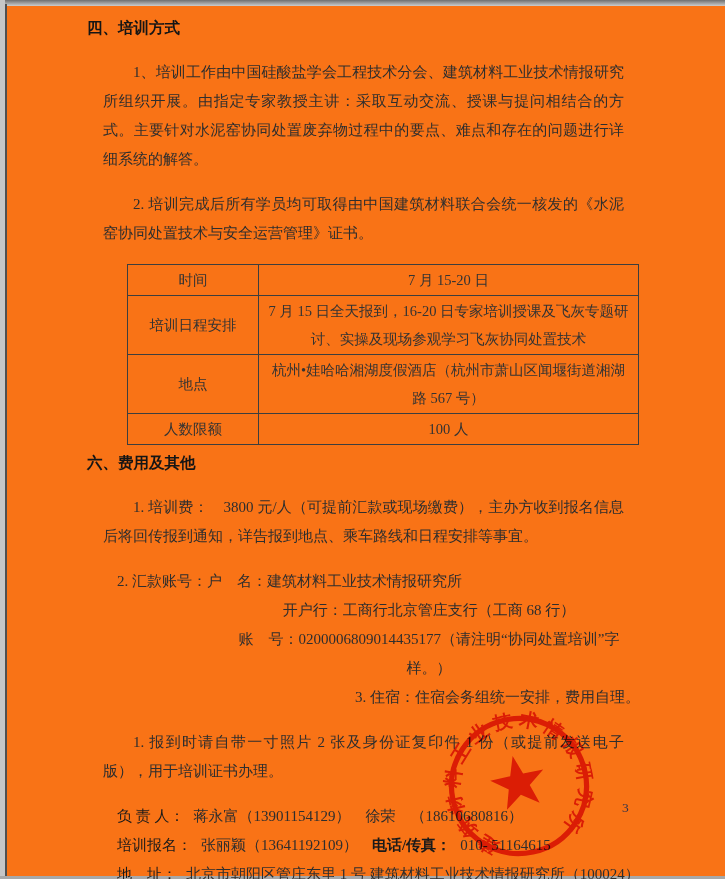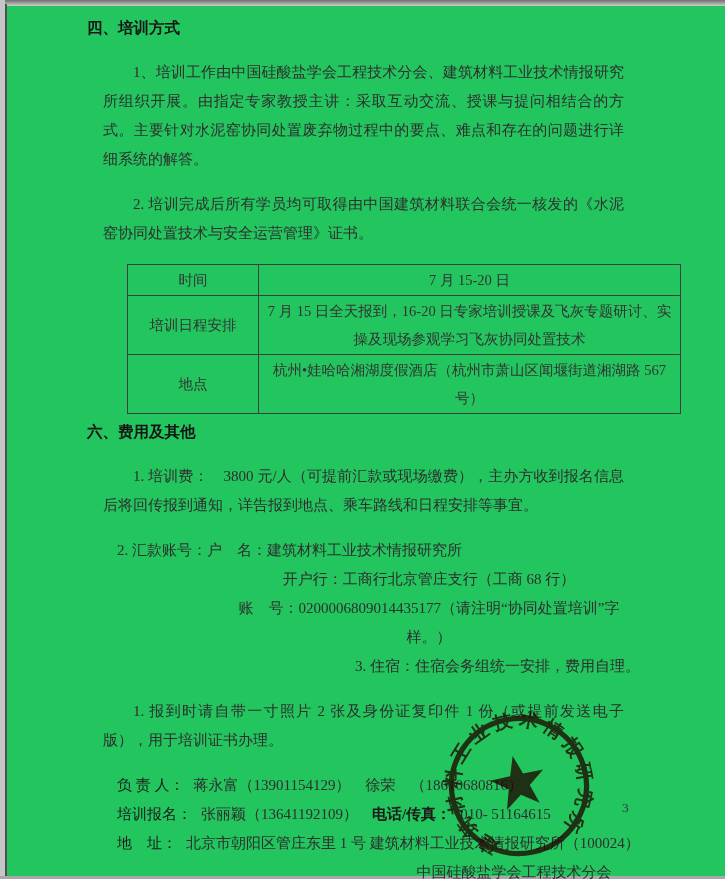--- a/index.html
+++ b/index.html
@@ -1,30 +1,30 @@
 <!DOCTYPE html>
 <html><head>
 <meta charset="utf-8">
 <style>
   html,body{margin:0;padding:0;background:#e9e9e9;}
   .page{
-    position:relative;width:725px;height:879px;background:#22c55e;overflow:hidden;
+    position:relative;width:725px;height:879px;background:#f97316;overflow:hidden;
     font-family:"Liberation Serif","DejaVu Serif",serif;color:#2e2e2e;
   }
   
   .edge-top{position:absolute;top:0;left:0;right:0;height:6px;background:linear-gradient(to bottom,#6f6f6f,#cdcdcd);}
   .edge-left{position:absolute;top:0;left:0;width:5px;bottom:0;background:#c6c6c6;}
   .edge-left-line{position:absolute;top:4px;left:5px;width:2px;bottom:0;background:#4f4f4f;}
   .edge-bottom{position:absolute;left:0;right:0;bottom:0;height:3px;background:#a8a8a8;}
 
   .content{position:absolute;left:87px;top:13px;width:553px;font-size:15px;line-height:29px;text-align:justify;}
   .sec-heading{font-weight:bold;color:#151515;font-size:15.5px;line-height:29px;text-align:left;}
   .para{margin:16px;text-indent:2em;}
 
-  table.sched{border-collapse:collapse;margin:11px 0 3px 40px;width:554px;font-size:14.5px;table-layout:fixed;}
+  table.sched{border-collapse:collapse;margin:11px 0 3px 40px;width:512px;font-size:14.5px;table-layout:fixed;}
   table.sched td{border:1px solid #3e3e3e;padding:1px 6px;text-align:center;line-height:28px;vertical-align:middle;color:#333;}
   td.sched-label{width:118px;}
 
   .indent{padding-left:30px;}
   .acct-sub{margin-left:131px;text-align:center;}
   .contact-row{margin-left:30px;text-align:left;white-space:nowrap;}
   .contact-label{font-weight:normal;color:#1a1a1a;margin-right:9px;}
   .contact-label2{font-weight:bold;color:#1a1a1a;margin:0 9px 0 14px;text-align:center;}
 
   .signoff{width:248px;margin-left:auto;margin-right:2px;text-align:center;line-height:29px;}
@@ -58,20 +58,24 @@
           <td>7 月 15-20 日</td>
         </tr>
         <tr>
           <td class="sched-label">培训日程安排</td>
           <td>7 月 15 日全天报到，16-20 日专家培训授课及飞灰专题研讨、实操及现场参观学习飞灰协同处置技术</td>
         </tr>
         <tr>
           <td class="sched-label">地点</td>
           <td>杭州•娃哈哈湘湖度假酒店（杭州市萧山区闻堰街道湘湖路 567 号）</td>
         </tr>
+        <tr>
+          <td class="sched-label">人数限额</td>
+          <td>100 人</td>
+        </tr>
       </tbody>
     </table>
 
     <div class="sec-heading">六、费用及其他</div>
     <p class="para">1. 培训费：　3800 元/人（可提前汇款或现场缴费），主办方收到报名信息后将回传报到通知，详告报到地点、乘车路线和日程安排等事宜。</p>
     <div style="text-align:left;">
       <div class="indent"><span>2. 汇款账号：</span><span>户　名：建筑材料工业技术情报研究所</span></div>
       <div class="acct-sub">开户行：工商行北京管庄支行（工商 68 行）</div>
       <div class="acct-sub">账　号：0200006809014435177（请注明“协同处置培训”字样。）</div>
     </div>

